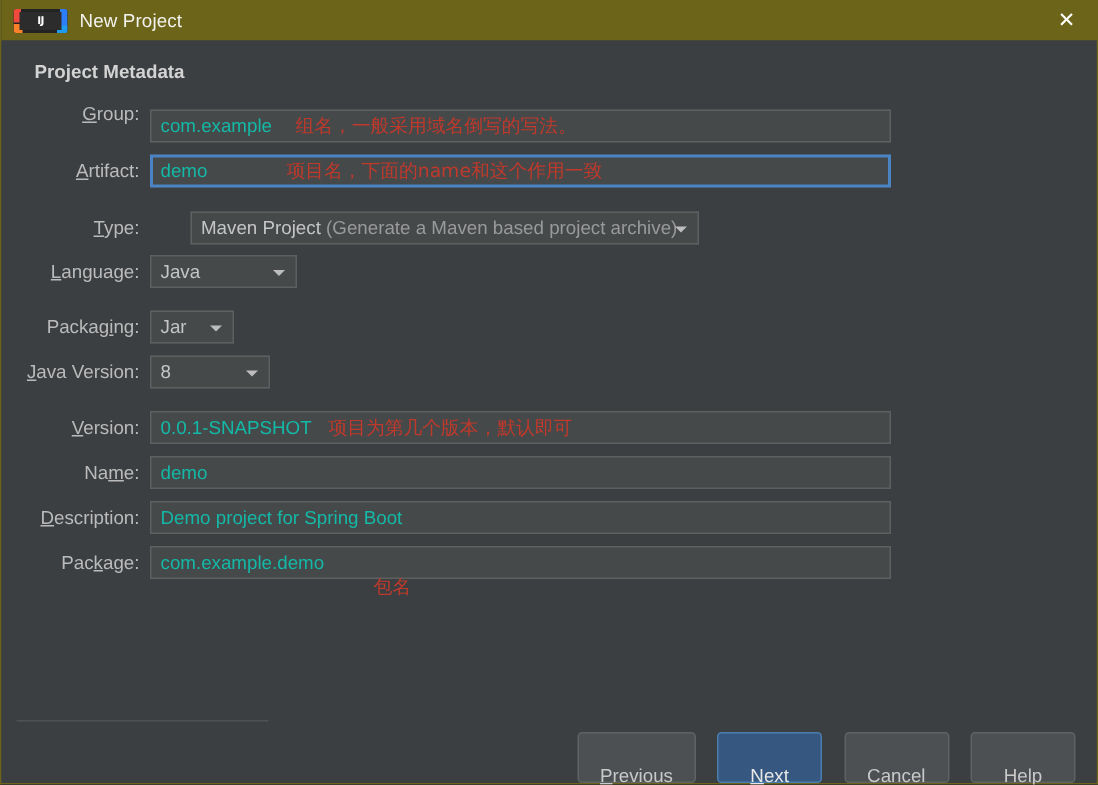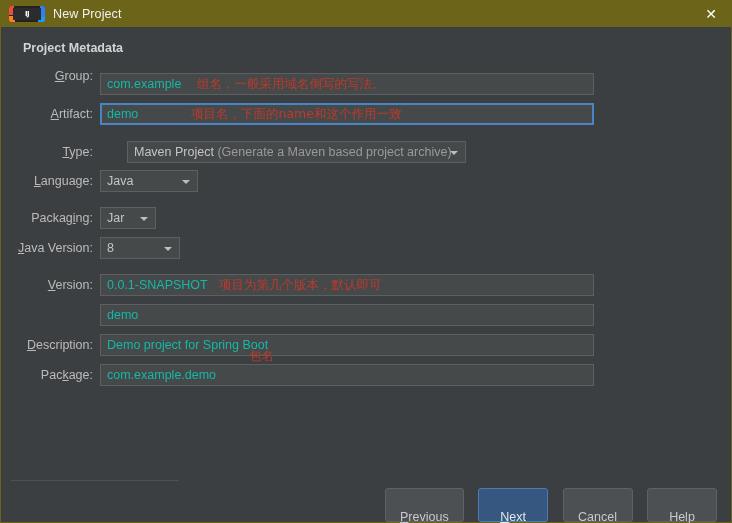--- a/index.html
+++ b/index.html
@@ -221,32 +221,35 @@
       <span>8</span>
       <span class="arrow"></span>
     </div>
 
     <div class="row" style="left:0; top:247px; width:92px;">
       <div class="lbl"><u>V</u><span>ersion:</span></div>
     </div>
     <div class="textfield" style="left:99px; top:247px; width:494px;">0.0.1-SNAPSHOT</div>
     <div class="annot" style="left:218px; top:247px;">项目为第几个版本，默认即可</div>
 
+    <div class="row" style="left:0; top:277px; width:92px;">
+      <div class="lbl"><span>Na</span><u>m</u><span>e:</span></div>
+    </div>
     <div class="textfield" style="left:99px; top:277px; width:494px;">demo</div>
 
     <div class="row" style="left:0; top:307px; width:92px;">
       <div class="lbl"><u>D</u><span>escription:</span></div>
     </div>
     <div class="textfield" style="left:99px; top:307px; width:494px;">Demo project for Spring Boot</div>
 
     <div class="row" style="left:0; top:337px; width:92px;">
       <div class="lbl"><span>Pac</span><u>k</u><span>age:</span></div>
     </div>
     <div class="textfield" style="left:99px; top:337px; width:494px;">com.example.demo</div>
-    <div class="annot" style="left:248px; top:318px;font-family:Liberation Serif, serif;">包名</div>
+    <div class="annot" style="left:248px; top:353px;font-family:Liberation Serif, serif;">包名</div>
 
     <div id="hr"></div>
 
     <div id="buttons">
       <span class="btn"><u>P</u><span>revious</span></span>
       <span class="btn primary"><u>N</u><span>ext</span></span>
       <span class="btn"><span>Cancel</span></span>
       <span class="btn"><span>Help</span></span>
     </div>
 

